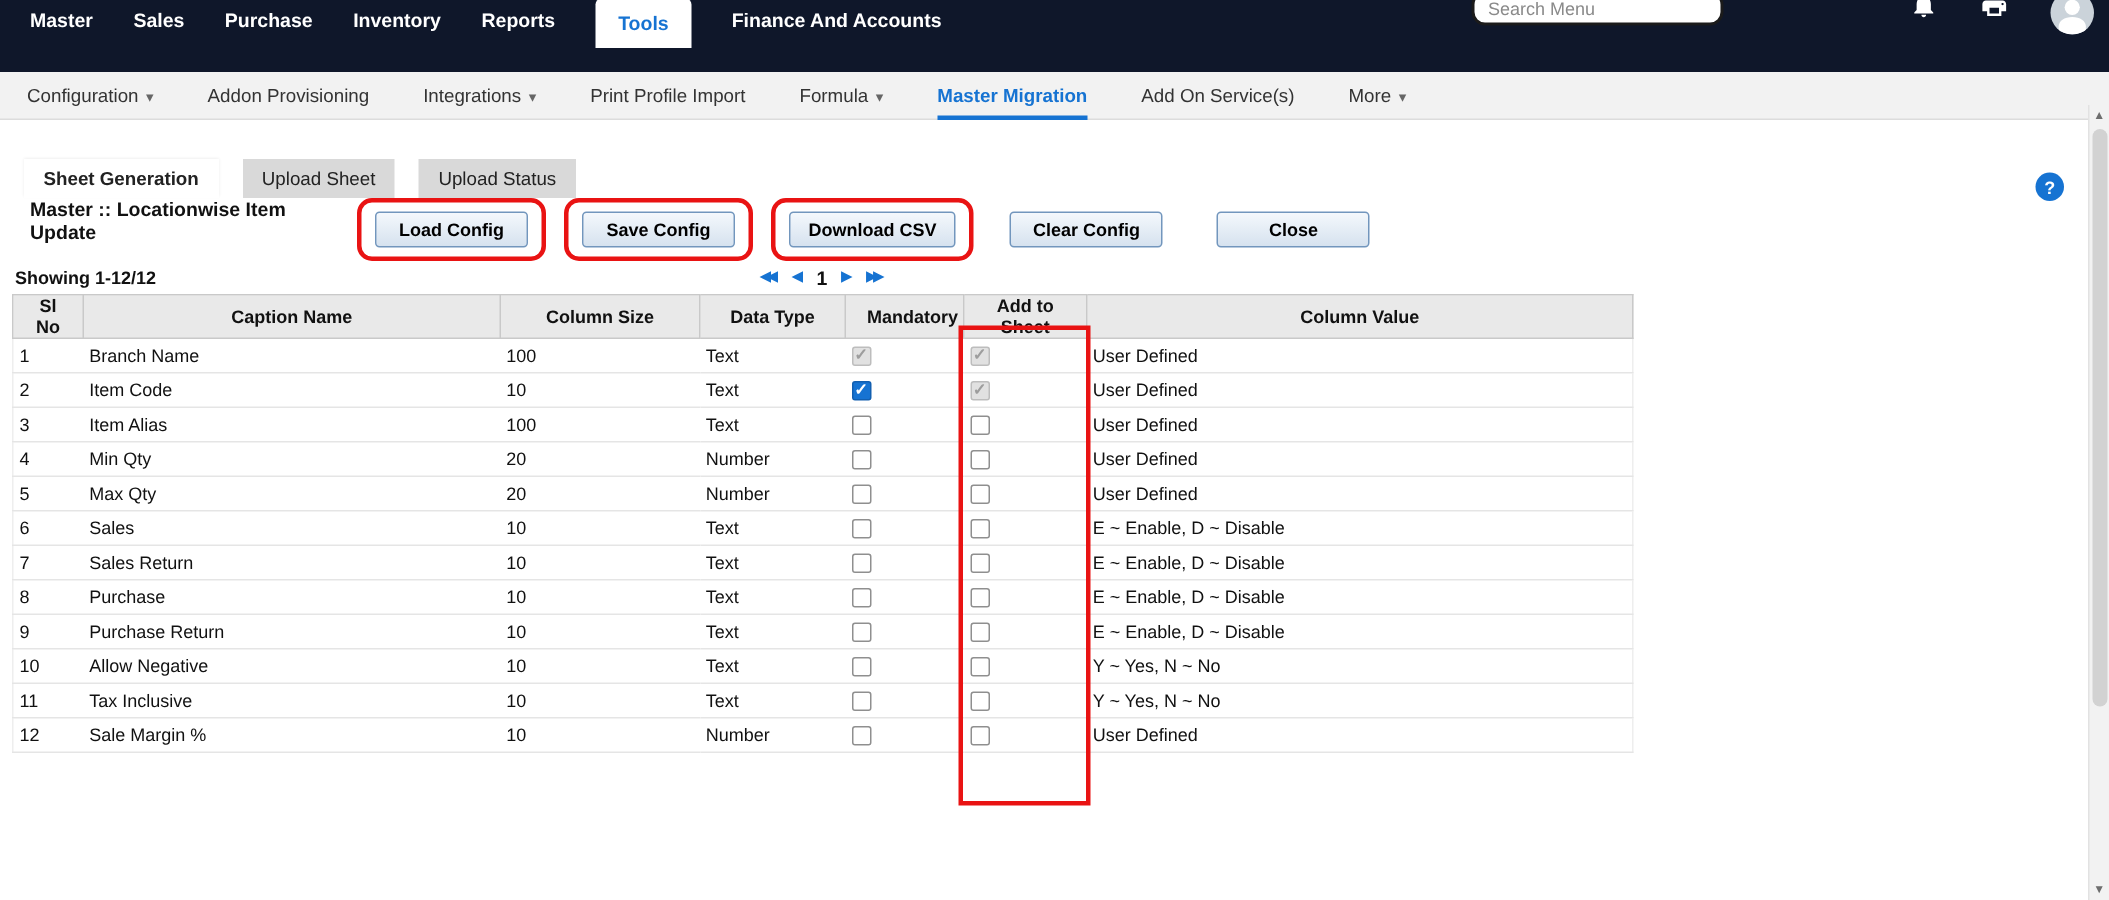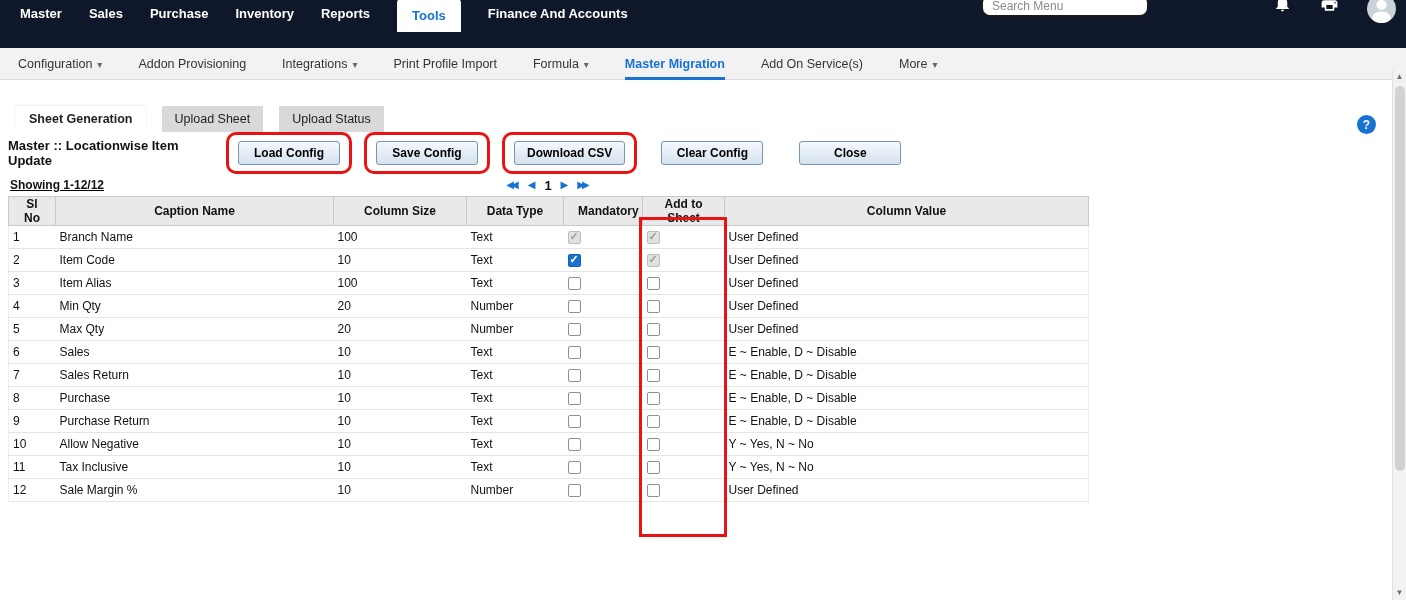--- a/index.html
+++ b/index.html
@@ -55,31 +55,31 @@
     display: flex; align-items: center; justify-content: center; cursor: pointer;
   }
 
   .tabs { padding-left: 16px; margin-top: 26px; display: flex; gap: 16px; }
   .tab {
     background: #d9d9d9; font-size: 12.5px; color: #222; padding: 6px 13px;
     cursor: pointer; white-space: nowrap;
   }
   .tab.active { background: #ffffff; font-weight: bold; box-shadow: 0 -1px 2px rgba(0,0,0,0.08); }
 
-  .toolbar { display: flex; align-items: center; height: 42px; padding-left: 8px; }
+  .toolbar { display: flex; align-items: flex-start; height: 42px; padding-left: 20px; }
   .title { font-size: 13px; font-weight: bold; color: #111; width: 218px; }
   .btnwrap { border: 3px solid transparent; padding: 6px 9px; margin-right: 12px; display: inline-block; }
   .btnwrap.red { border-color: #e91313; border-radius: 10px; }
   .btn {
     min-width: 102px; padding: 4px 12px; font-size: 12px; font-weight: bold; color: #000;
     background: linear-gradient(#f4f8fc, #d6e2ef); border: 1px solid #7296bd; border-radius: 3px;
     cursor: pointer; font-family: "Liberation Sans", sans-serif;
   }
 
-  .showing-row { position: relative; height: 22px; display: flex; align-items: center; padding-left: 10px; text-decoration: underline; }
+  .showing-row { position: relative; height: 22px; display: flex; align-items: center; padding-left: 10px; }
   .showing { font-size: 12px; font-weight: bold; color: #111; }
   .pagination {
     position: absolute; left: 8px; width: 1080px; top: 0; height: 22px;
     display: flex; align-items: center; justify-content: center; gap: 9px;
   }
   .pg { color: #1673d2; font-size: 10px; cursor: pointer; line-height: 1; }
   .pg.double { letter-spacing: -3px; padding-right: 3px; }
   .pgnum { font-size: 13px; font-weight: bold; color: #111; }
 
   

